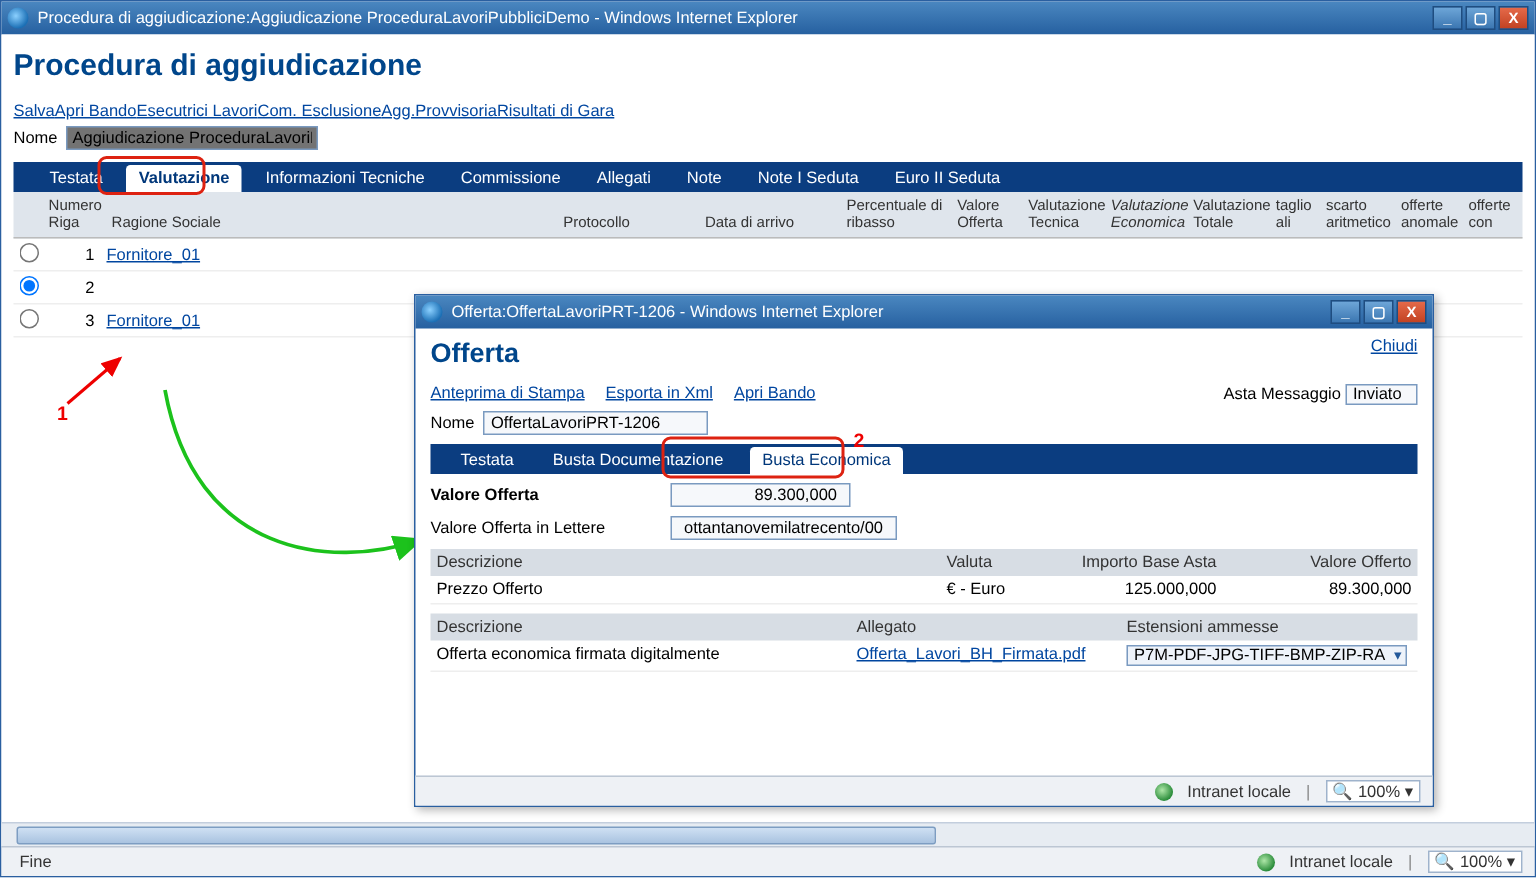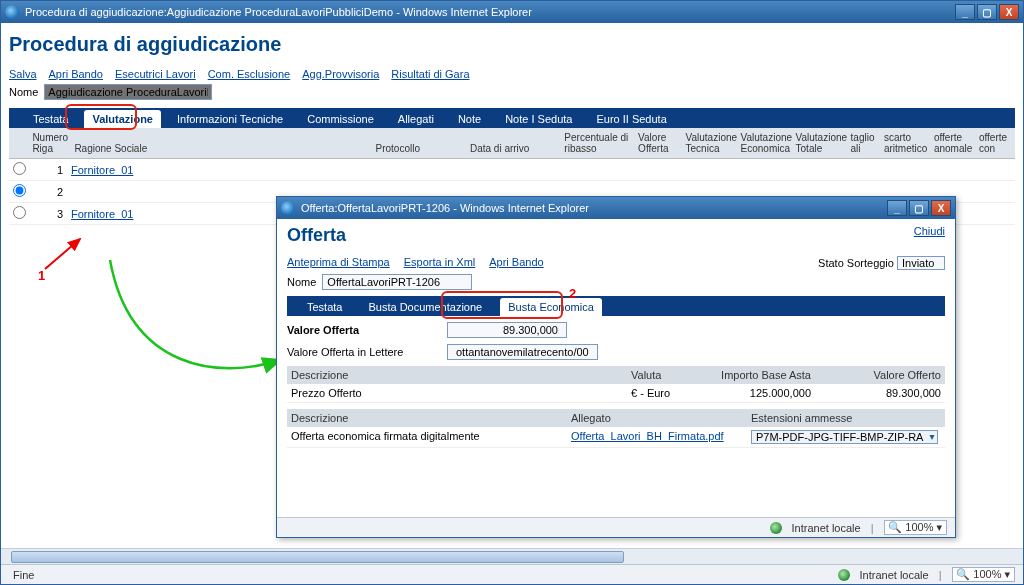--- a/index.html
+++ b/index.html
@@ -13,21 +13,21 @@
 .win-btns { display:flex; gap:2px; }
 .win-btn { width:20px; height:16px; border:1px solid #1f4d80; display:flex; align-items:center; justify-content:center; font-weight:bold; color:#fff; font-size:10px; }
 .win-btn.min,.win-btn.max { background: linear-gradient(#6ea6d8,#3b76b1); }
 .win-btn.close { background: linear-gradient(#e56a4a,#c24222); }
 
 .page-body { position:absolute; top:22px; left:0; right:0; bottom:20px; overflow:hidden; background:#fff; padding:6px 8px 0 8px; }
 
 h1.page-title { color:#00468b; font-size:20px; font-weight:bold; margin:4px 0 12px 0; }
 
 .linkbar a, .linkbar span.link { color:#0046a0; text-decoration:underline; cursor:pointer; }
-.linkbar { display:flex; flex-wrap:wrap; gap:12px; margin-bottom:4px; }
+.linkbar { display:flex; flex-wrap:wrap; margin-bottom:4px; }
 
 .nome-row { display:flex; align-items:center; gap:6px; margin:4px 0 8px 0; }
 .nome-row input { border:1px solid #7a9ac0; padding:1px 3px; font-size:11px; width:168px; background:#737373; }
 
 .tabstrip { background:#0b3d80; height:20px; display:flex; align-items:flex-end; padding-left:16px; gap:8px; }
 .tabstrip .tab { color:#fff; padding:3px 8px; cursor:pointer; }
 .tabstrip .tab.active { background:#fff; color:#00377a; border-top-left-radius:3px; border-top-right-radius:3px; font-weight:bold; }
 .tab-highlight { position:absolute; border:2px solid #d21; border-radius:6px; pointer-events:none; }
 
 .sub-linkbar { display:flex; gap:18px; padding:6px 4px 10px 4px; border-bottom:2px solid #ddd; }
@@ -139,21 +139,21 @@
 
     <div class="grid-head">
       <div class="gh" style="width:18px;"></div>
       <div class="gh" style="width:42px;">Numero Riga</div>
       <div class="gh" style="width:320px;">Ragione Sociale</div>
       <div class="gh" style="width:100px;">Protocollo</div>
       <div class="gh" style="width:100px;">Data di arrivo</div>
       <div class="gh" style="width:78px;">Percentuale di ribasso</div>
       <div class="gh" style="width:50px;">Valore Offerta</div>
       <div class="gh" style="width:55px;">Valutazione Tecnica</div>
-      <div class="gh" style="width:55px;">Valutazione Economica</div>
+      <div class="gh" style="width:55px;font-style:italic;">Valutazione Economica</div>
       <div class="gh" style="width:55px;">Valutazione Totale</div>
       <div class="gh" style="width:35px;">taglio ali</div>
       <div class="gh" style="width:50px;">scarto aritmetico</div>
       <div class="gh" style="width:45px;">offerte anomale</div>
       <div class="gh" style="width:40px;">offerte con</div>
     </div>
 
     <div class="grid-body">
       <div class="grid-row">
         <div class="cell radio"><input type="radio" name="r" style=""></div>
@@ -215,21 +215,21 @@
       <div class="win-btn close">X</div>
     </div>
   </div>
 
   <div class="popup-body">
     <a class="chiudi">Chiudi</a>
     <h2>Offerta</h2>
 
     <div style="clear:both; margin-top:10px; position:relative;">
       <span class="stato">
-        <span>Stato Sorteggio</span>
+        <span>Asta Messaggio</span>
         <input type="text" readonly="" value="Inviato" style="">
       </span>
       <div class="linkbar2">
         <a>Anteprima di Stampa</a>
         <a>Esporta in Xml</a>
         <a>Apri Bando</a>
       </div>
     </div>
 
     <div class="nome2">

